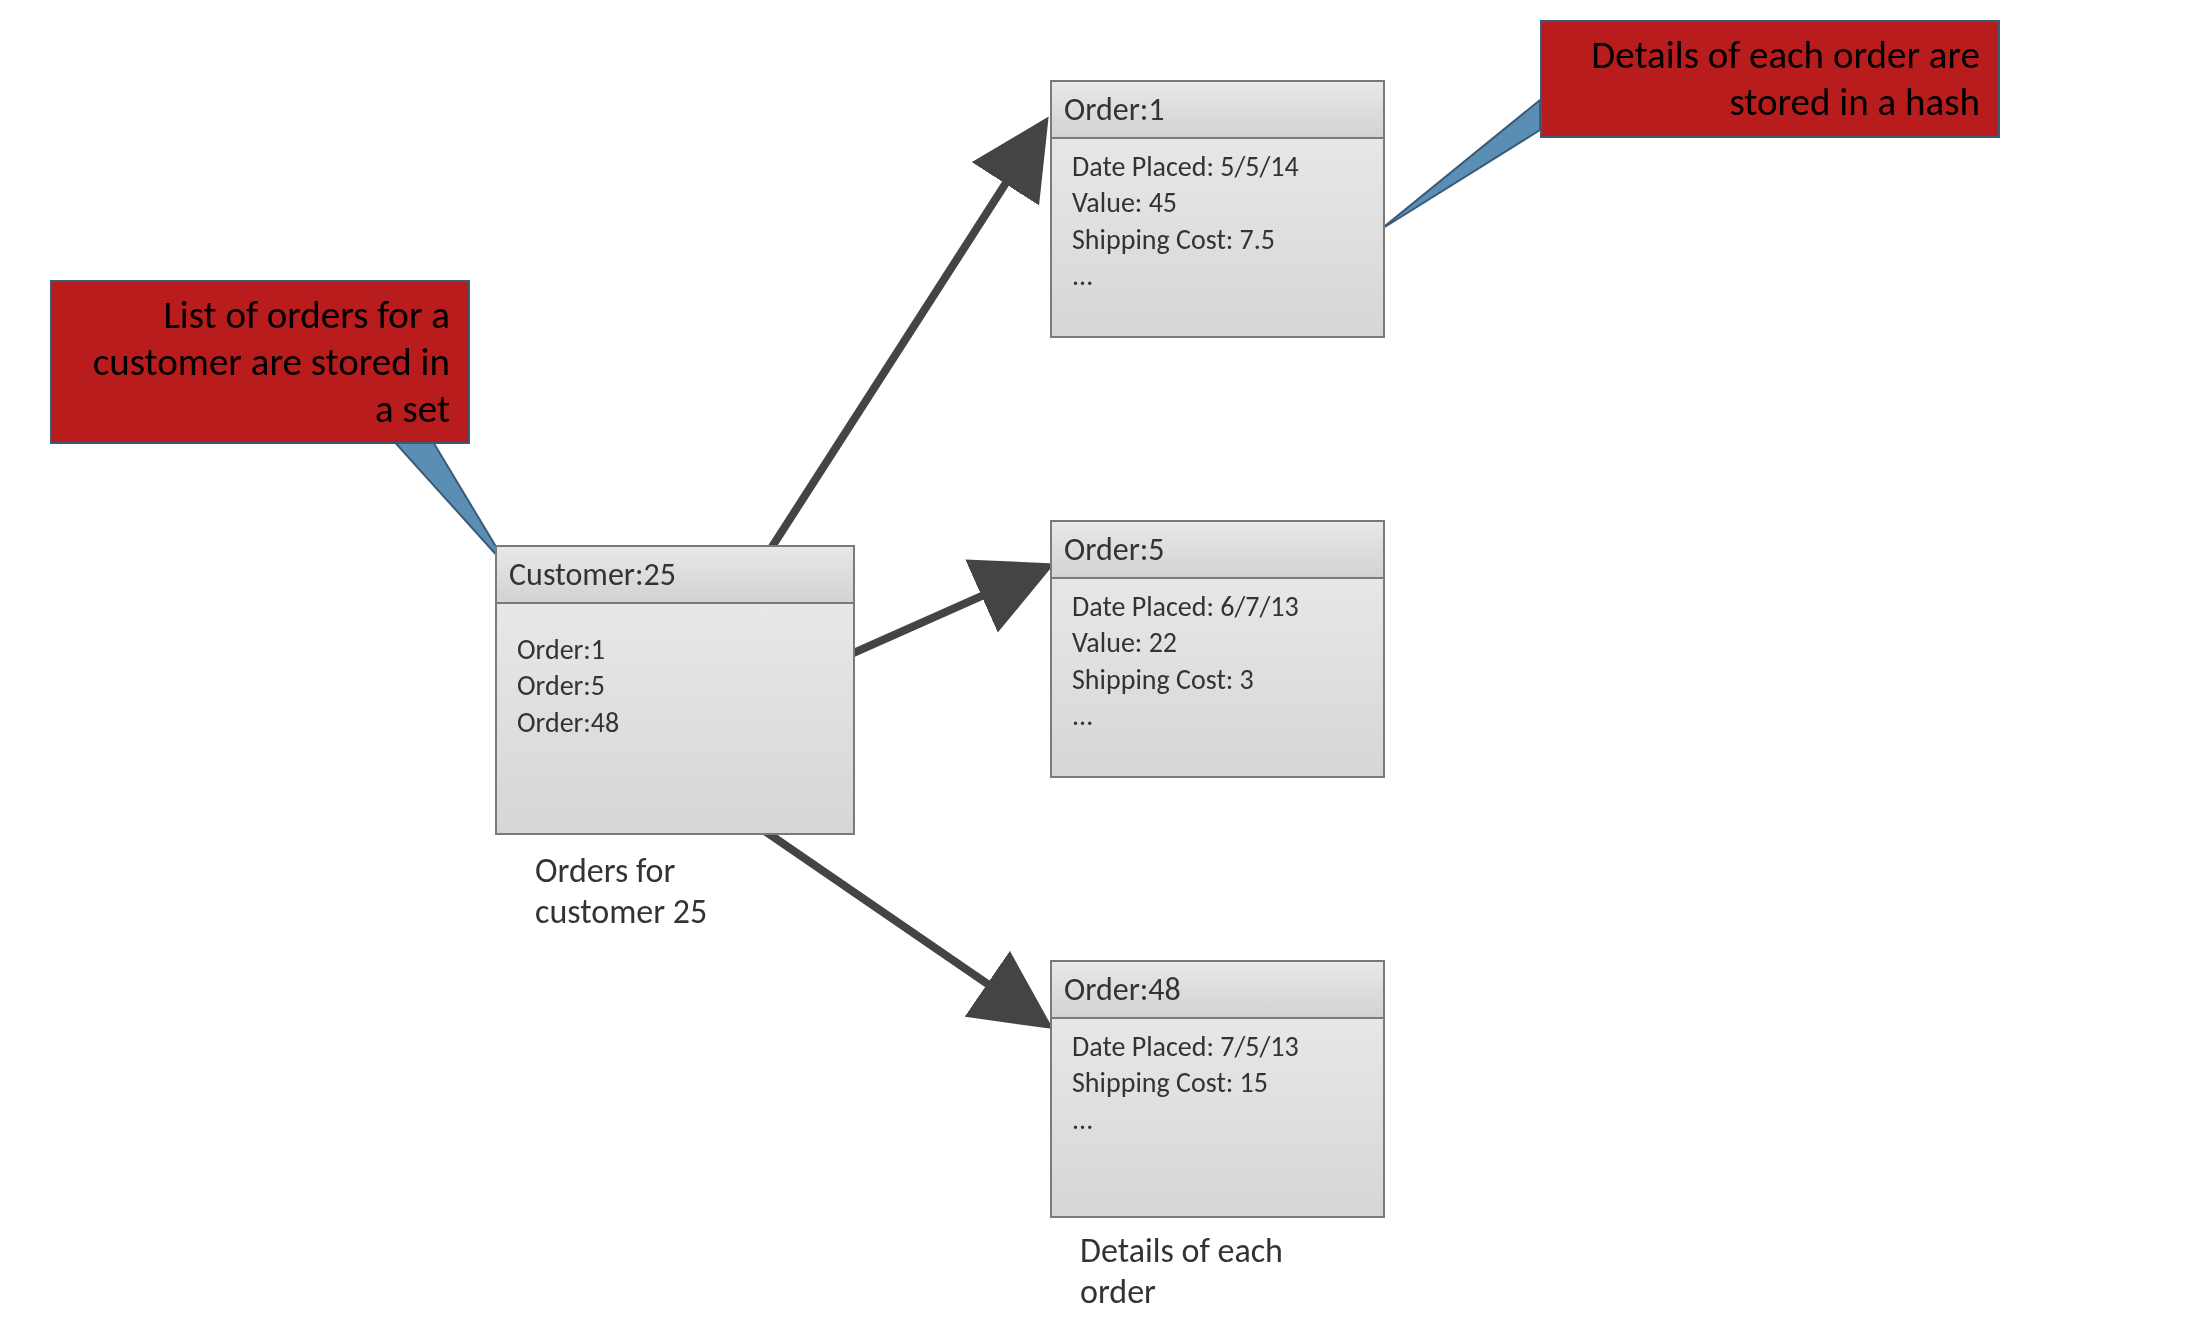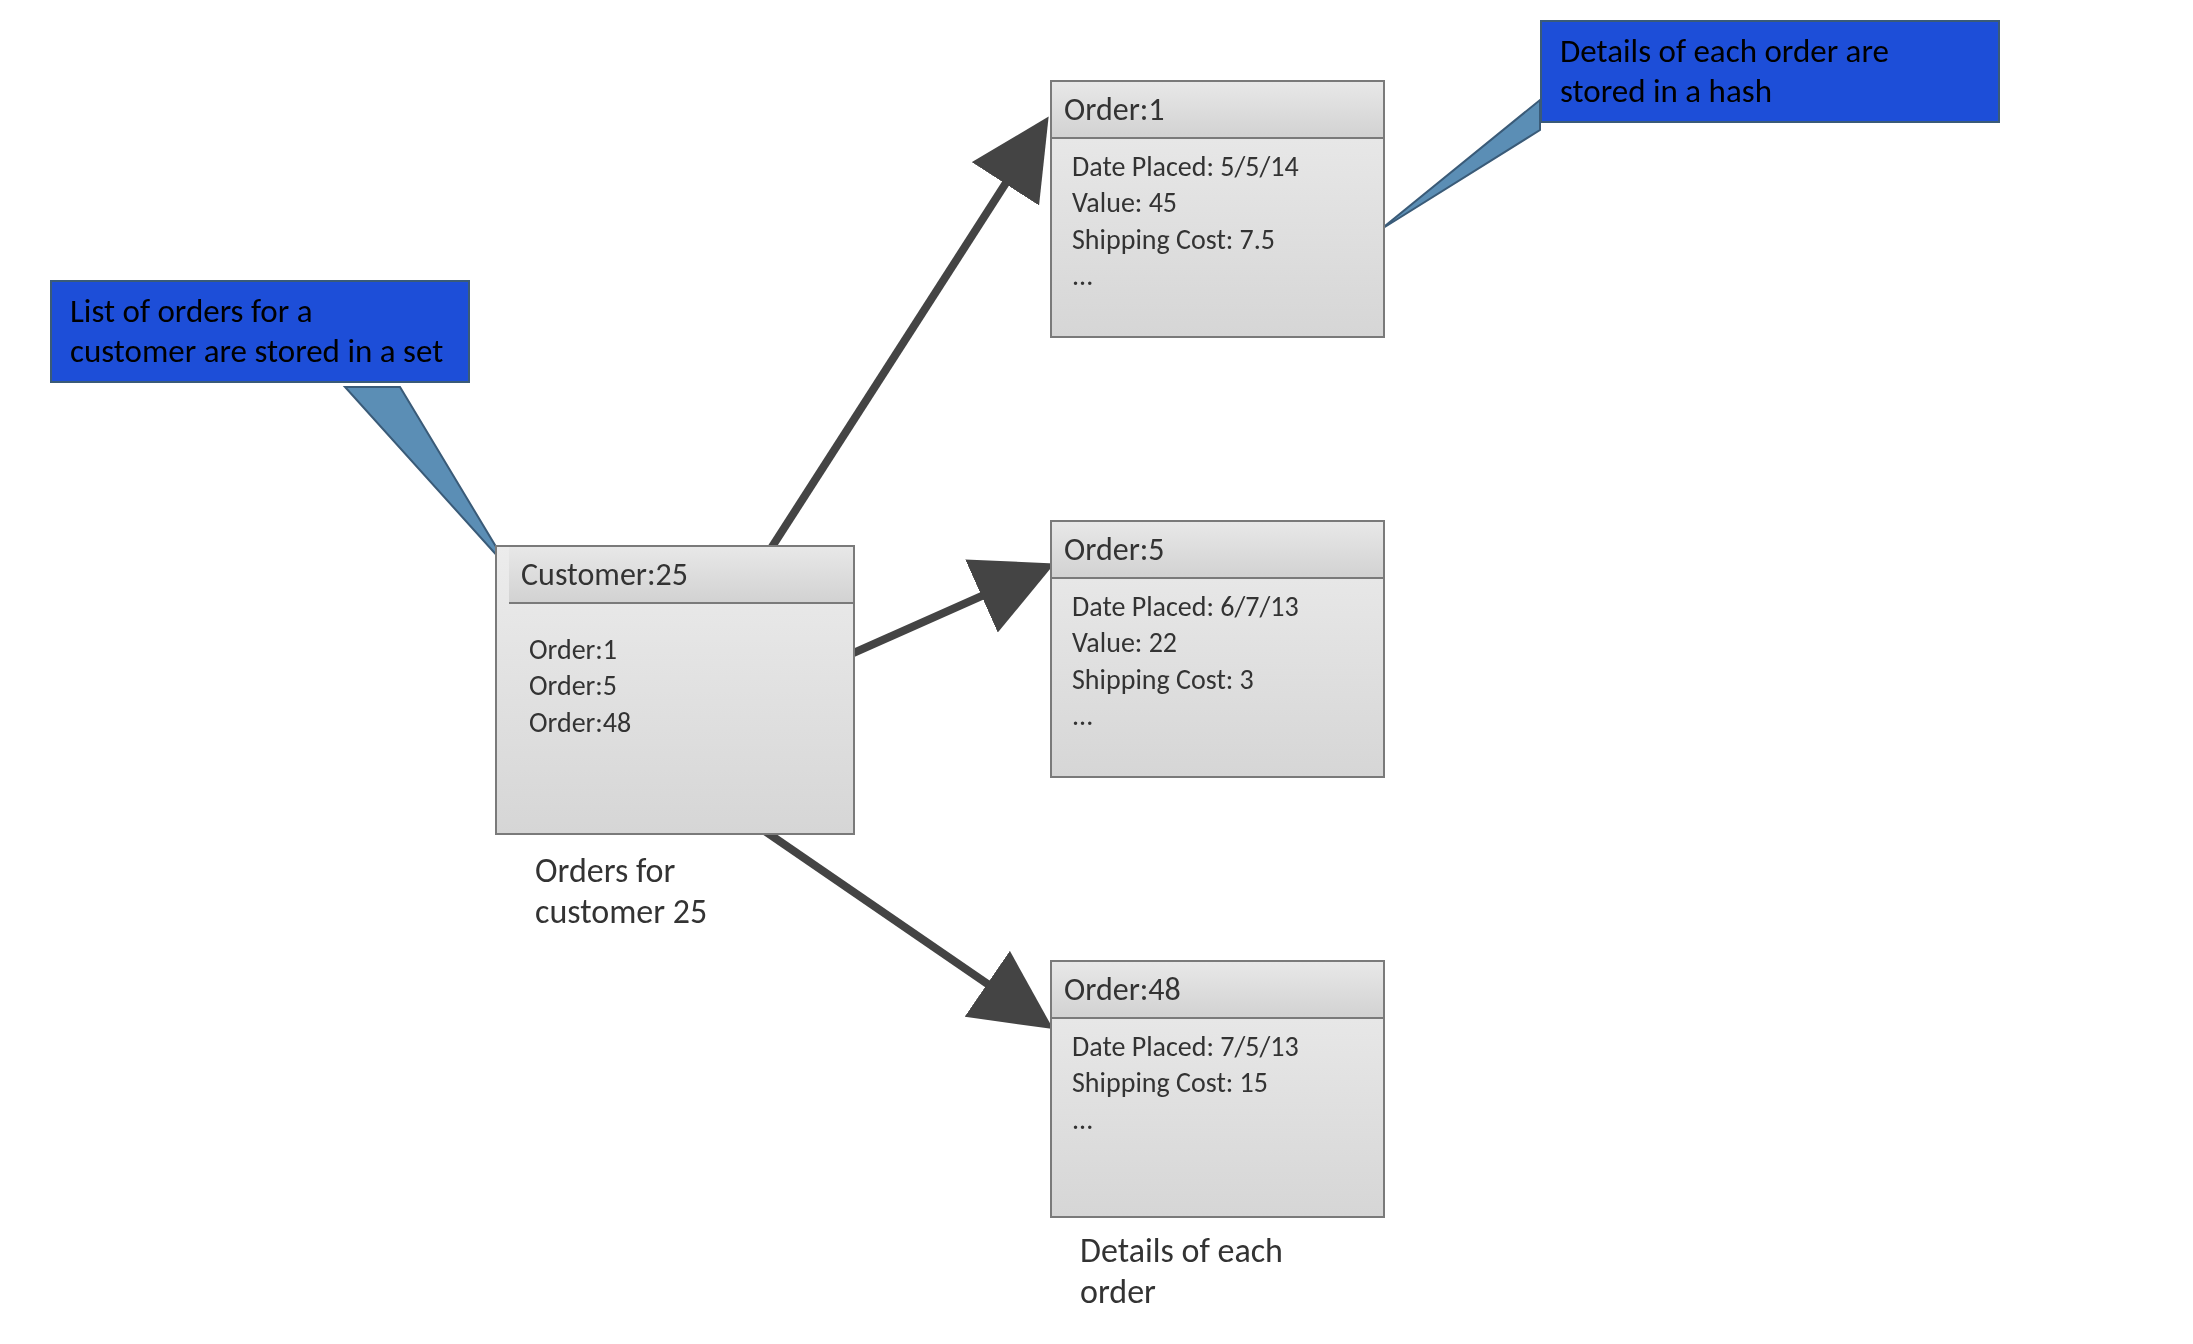--- a/index.html
+++ b/index.html
@@ -18,26 +18,26 @@
   }
   svg.overlay {
     position: absolute;
     left: 0; top: 0;
     width: 2193px;
     height: 1344px;
     pointer-events: none;
   }
   .callout {
     position: absolute;
-    background: #1d4ed8;
+    background: #b91c1c;
     border: 2px solid #3a5b78;
     color: #000;
-    font-size: 33px;
+    font-size: 39px;
     line-height: 1.2;
-    text-align: left;
+    text-align: right;
     padding: 10px 18px;
     box-sizing: border-box;
   }
   .box {
     position: absolute;
     border: 2px solid #7a7a7a;
     background: linear-gradient(#ececec, #d6d6d6);
     box-sizing: border-box;
   }
   .box .header {
@@ -82,21 +82,21 @@
   <div class="callout" style="left:50px; top:280px; width:420px;">
     <div>List of orders for a</div>
     <div>customer are stored in a set</div>
   </div>
 
   <div class="callout" style="left:1540px; top:20px; width:460px;">
     <div>Details of each order are</div>
     <div>stored in a hash</div>
   </div>
 
-  <div class="box" style="left:495px; top:545px; width:360px; height:290px;padding-left:12px;">
+  <div class="box" style="left:495px; top:545px; width:360px; height:290px;">
     <div class="header">Customer:25</div>
     <div class="body" style="padding-top:28px;">
       <div>Order:1</div>
       <div>Order:5</div>
       <div>Order:48</div>
     </div>
   </div>
 
   <div class="caption" style="left:535px; top:850px; width:280px;">
     <div>Orders for</div>

